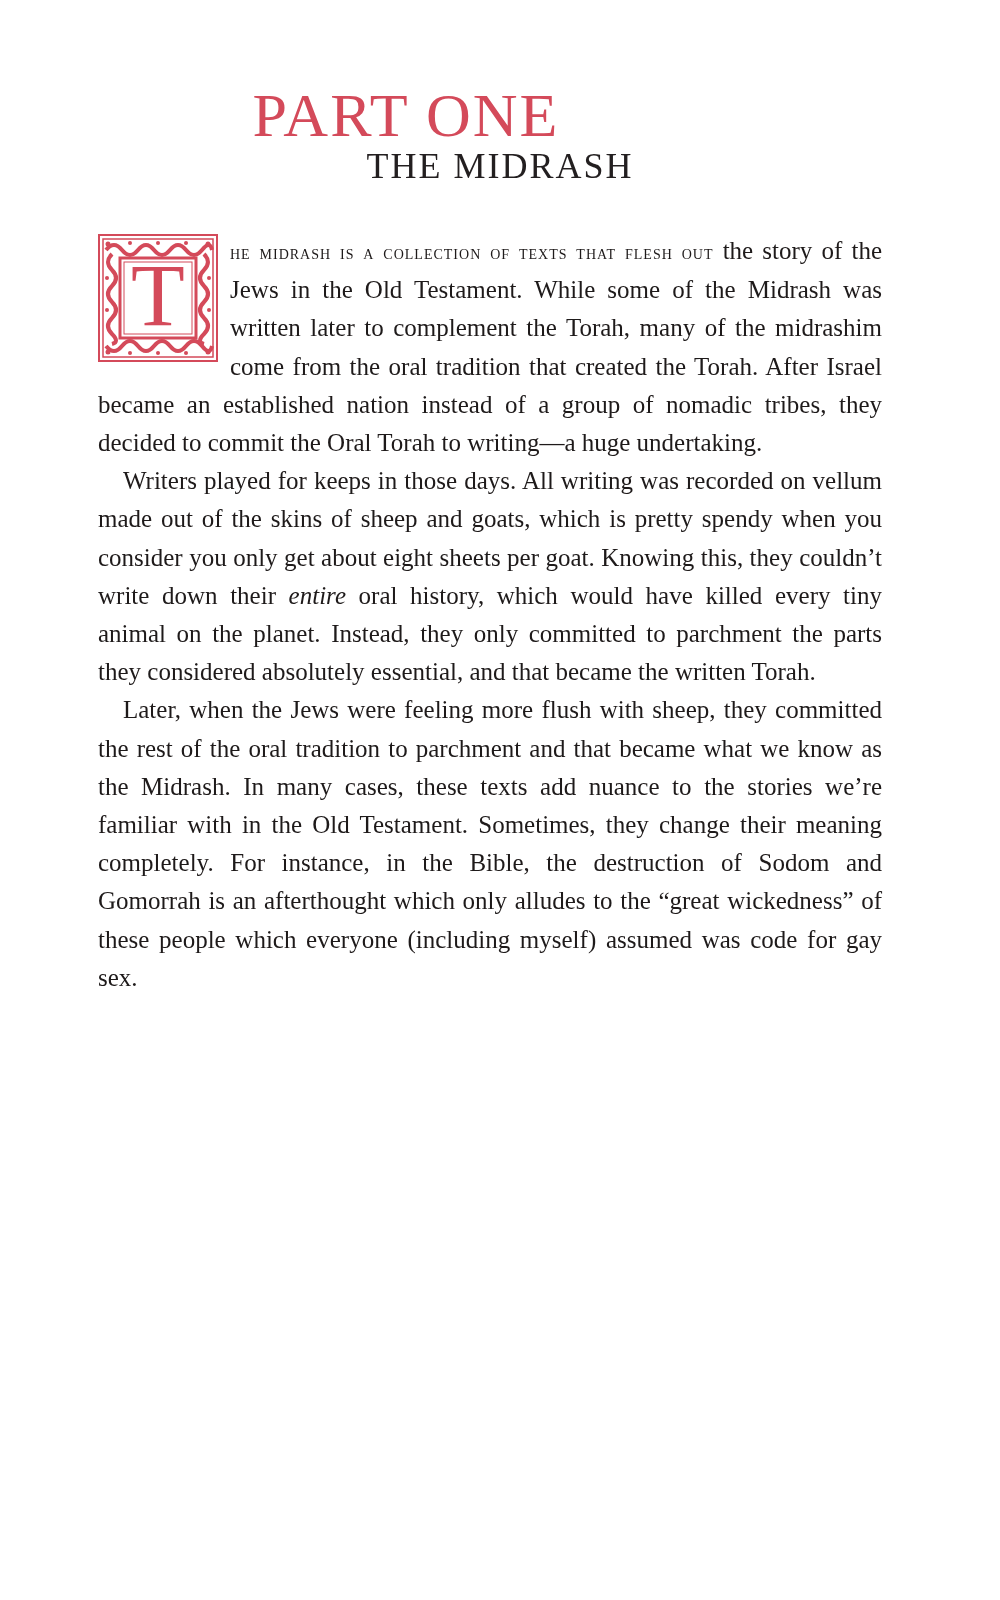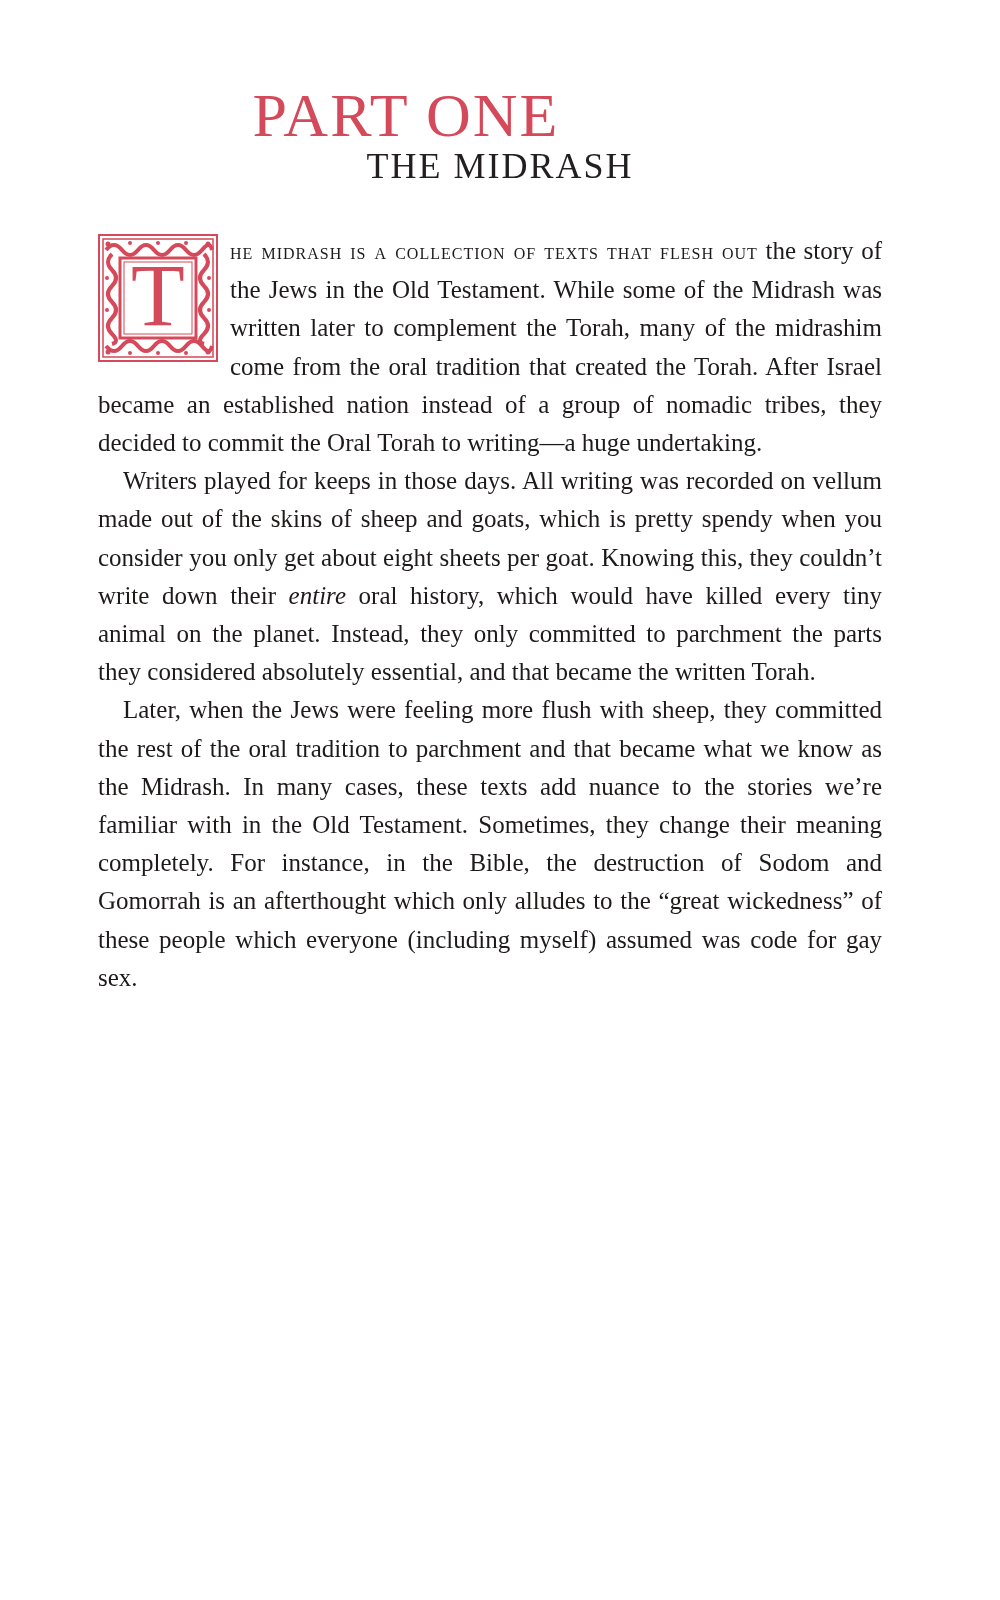--- a/index.html
+++ b/index.html
@@ -21,21 +21,21 @@
     }
     .text-block {
       position: absolute; left: 98px; top: 232px; width: 784px;
       font-size: 25px; line-height: 38.2px; text-align: justify;
     }
     .dropcap {
       float: left; width: 120px; height: 128px;
       margin: 2px 12px 0 0;
     }
     .dropcap svg { display: block; }
-    .lead { font-variant: small-caps; font-size: 23px; letter-spacing: 1px; }
+    .lead { font-variant: small-caps; font-size: 20px; letter-spacing: 1px; }
     p { margin: 0; text-indent: 25px; }
     p.first { text-indent: 0; }
     em { font-style: italic; }
   </style>
 </head>
 <body>
 
 <div class="part-title">PART ONE</div>
 <div class="part-subtitle">THE MIDRASH</div>
 

